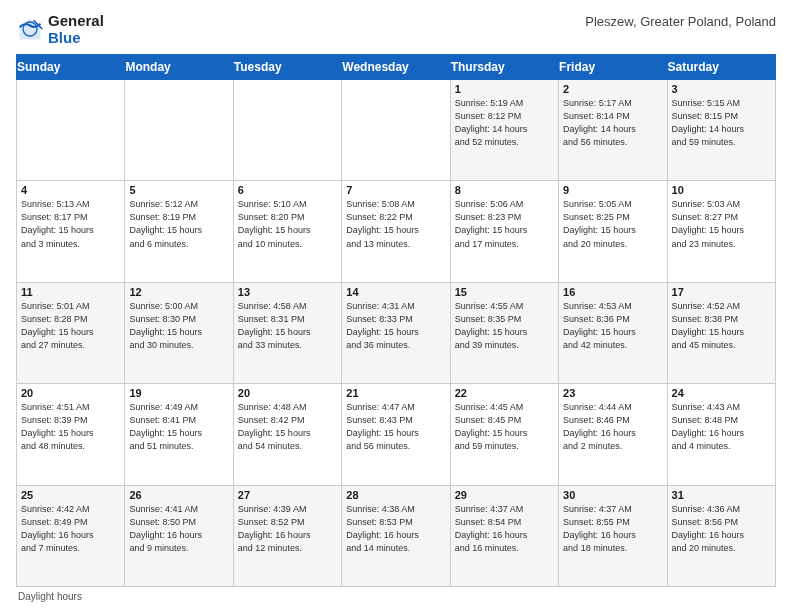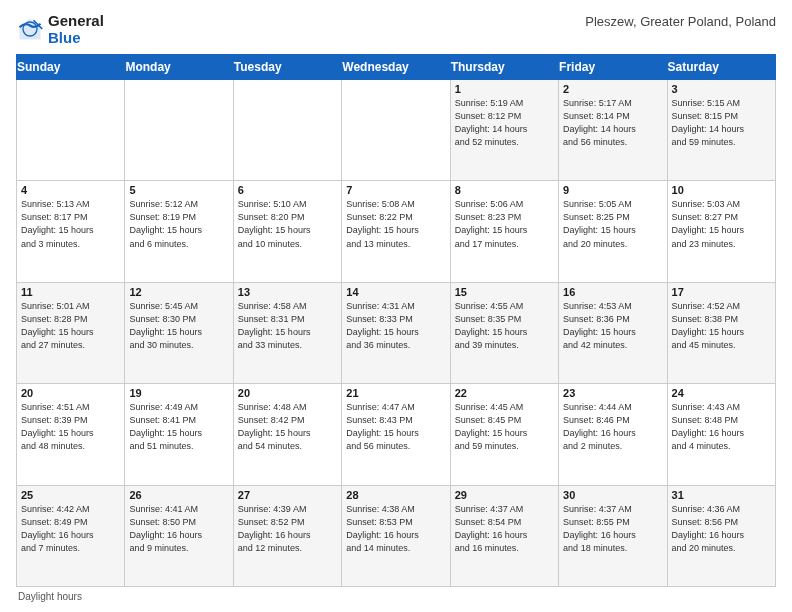--- a/index.html
+++ b/index.html
@@ -221,21 +221,21 @@
         <tr class="row-odd">
           <td>
             <span class="day-num">11</span>
             <div class="day-info" style="white-space: pre-line;">Sunrise: 5:01 AM
 Sunset: 8:28 PM
 Daylight: 15 hours
 and 27 minutes.</div>
           </td>
           <td>
             <span class="day-num">12</span>
-            <div class="day-info" style="white-space: pre-line;">Sunrise: 5:45 AM
+            <div class="day-info" style="white-space: pre-line;">Sunrise: 5:00 AM
 Sunset: 8:30 PM
 Daylight: 15 hours
 and 30 minutes.</div>
           </td>
           <td>
             <span class="day-num">13</span>
             <div class="day-info" style="white-space: pre-line;">Sunrise: 4:58 AM
 Sunset: 8:31 PM
 Daylight: 15 hours
 and 33 minutes.</div>

